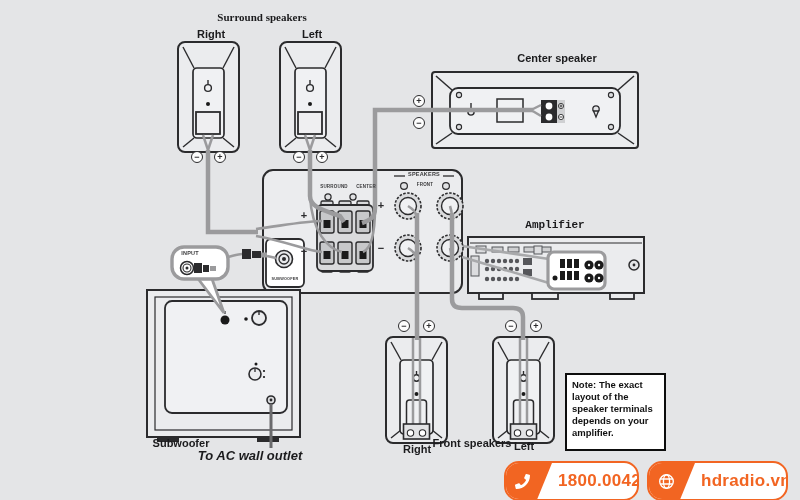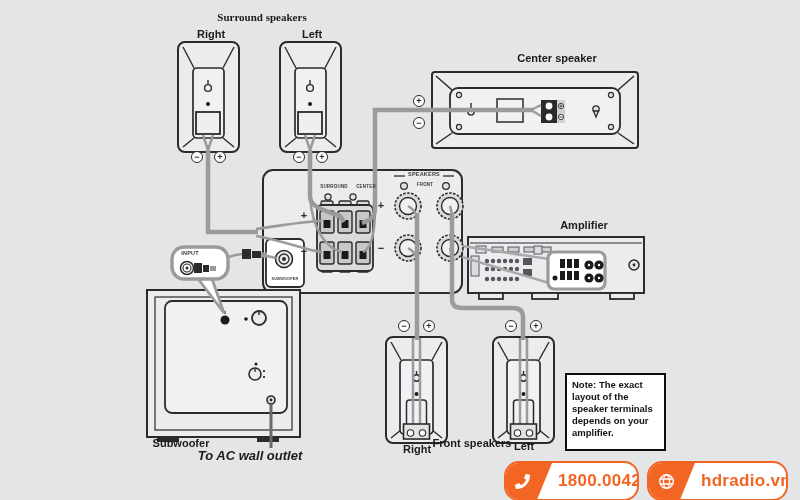--- a/index.html
+++ b/index.html
@@ -304,21 +304,21 @@
     <path d="M408,248 C413,251 416,254 417,259" stroke-width="2.6"></path>
     <path d="M450,206 C451,209 452,212 452,217" stroke-width="2.6"></path>
     <path d="M450,248 C451,251 452,254 452,259" stroke-width="2.6"></path>
   </g>
 </svg>
 
   <div class="lbl" style="left:262px;top:11px;font-family:Liberation Serif, serif;">Surround speakers</div>
   <div class="lbl" style="left:211px;top:28px;">Right</div>
   <div class="lbl" style="left:312px;top:28px;">Left</div>
   <div class="lbl" style="left:533px;top:52px;margin-left:24px;">Center speaker</div>
-  <div class="lbl" style="left:584px;top:219px;">Amplifier</div>
+  <div class="lbl" style="left:555px;top:219px;font-family:Liberation Mono, monospace;">Amplifier</div>
   <div class="lbl" style="left:181px;top:437px;">Subwoofer</div>
   <div class="lbl med" style="left:250px;top:448px;">To AC wall outlet</div>
   <div class="lbl" style="left:417px;top:443px;">Right</div>
   <div class="lbl" style="left:524px;top:440px;">Left</div>
   <div class="lbl" style="left:472px;top:437px;">Front speakers</div>
 
   <div class="micro" style="left:424px;top:171px;">SPEAKERS</div>
   <div class="micro tiny" style="left:425px;top:182px;">FRONT</div>
   <div class="micro tiny" style="left:334px;top:184px;">SURROUND</div>
   <div class="micro tiny" style="left:366px;top:184px;">CENTER</div>

